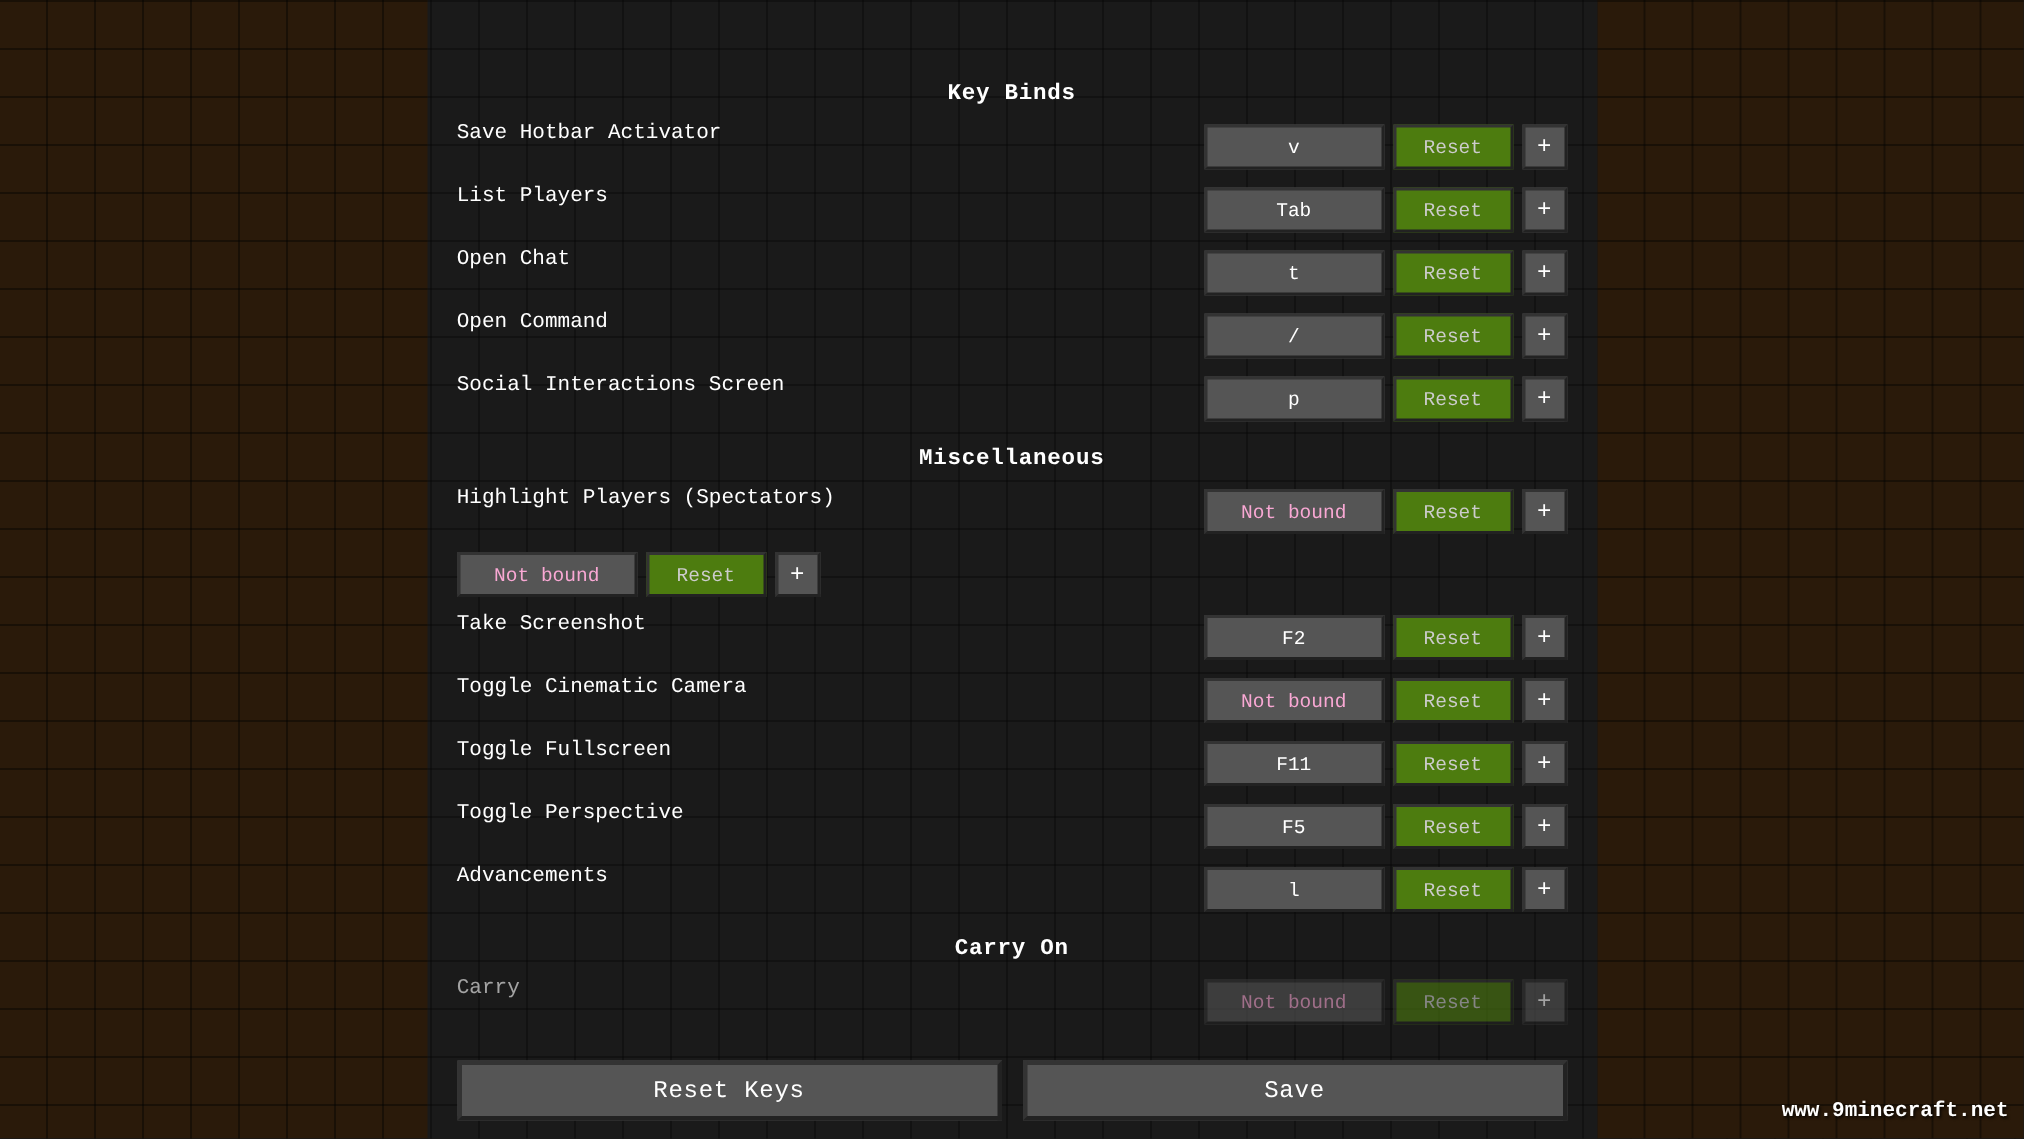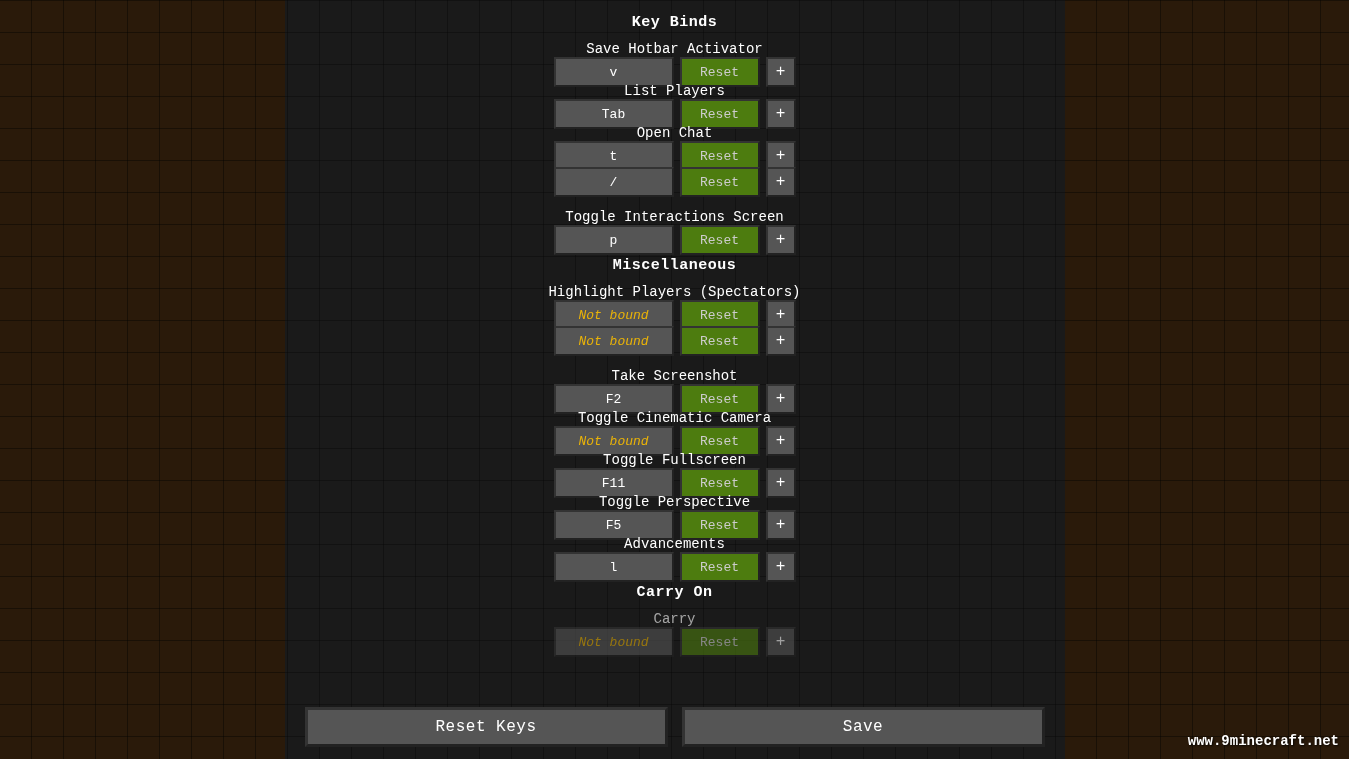--- a/index.html
+++ b/index.html
@@ -65,38 +65,37 @@
     }
 
     .side-decor.left { left: -285px; }
     .side-decor.right { right: -285px; }
 
     .scroll-area {
       flex: 1;
       overflow: hidden;
       padding: 4px 0;
       position: relative;
+      margin-top: 40px;
     }
 
     .section-header {
       text-align: center;
       color: #ffffff;
       font-size: 15px;
       font-weight: bold;
       padding: 10px 0 6px 0;
       letter-spacing: 0.5px;
       font-family: 'Courier New', monospace;
     }
 
     .keybind-row {
       display: flex;
-      align-items: center;
       padding: 4px 20px;
       height: 42px;
-      flex-direction: column;
     }
 
     .keybind-label {
       flex: 1;
       color: #ffffff;
       font-size: 14px;
       font-family: 'Courier New', monospace;
     }
 
     .keybind-buttons {
@@ -183,22 +182,21 @@
       bottom: 10px;
       right: 10px;
       color: #ffffff;
       font-family: 'Courier New', monospace;
       font-size: 14px;
       font-weight: bold;
       text-shadow: 1px 1px 2px rgba(0,0,0,0.8);
     }
 
     .not-bound-key {
-      font-style: italic;
-      color: #eab308;
+      color: #f9a8d4;
     }
   </style>
 </head>
 <body>
 
 <div class="main-panel">
   <div class="side-decor left"></div>
   <div class="side-decor right"></div>
 
   <div class="scroll-area">
@@ -227,29 +225,30 @@
     <div class="keybind-row">
       <span class="keybind-label">Open Chat</span>
       <div class="keybind-buttons">
         <button class="key-btn">t</button>
         <button class="reset-btn">Reset</button>
         <button class="plus-btn">+</button>
       </div>
     </div>
 
     <div class="keybind-row">
+      <span class="keybind-label">Open Command</span>
       <div class="keybind-buttons">
         <button class="key-btn">/</button>
         <button class="reset-btn">Reset</button>
         <button class="plus-btn">+</button>
       </div>
     </div>
 
     <div class="keybind-row">
-      <span class="keybind-label">Toggle Interactions Screen</span>
+      <span class="keybind-label">Social Interactions Screen</span>
       <div class="keybind-buttons">
         <button class="key-btn">p</button>
         <button class="reset-btn">Reset</button>
         <button class="plus-btn">+</button>
       </div>
     </div>
 
     <div class="section-header">Miscellaneous</div>
 
     <div class="keybind-row">

